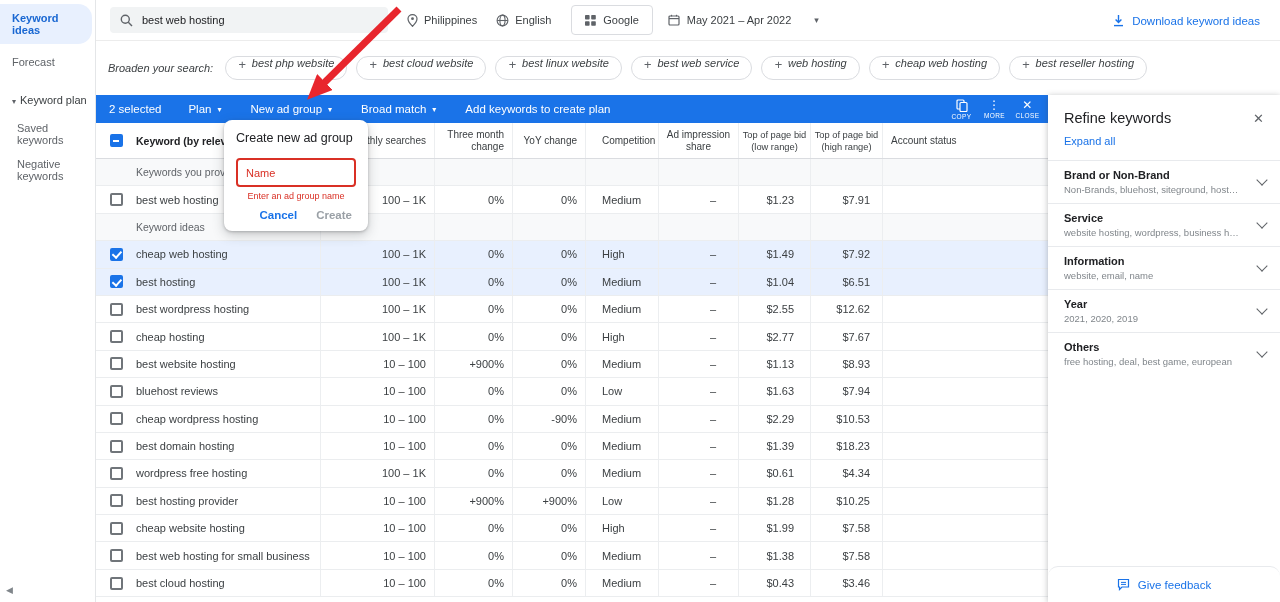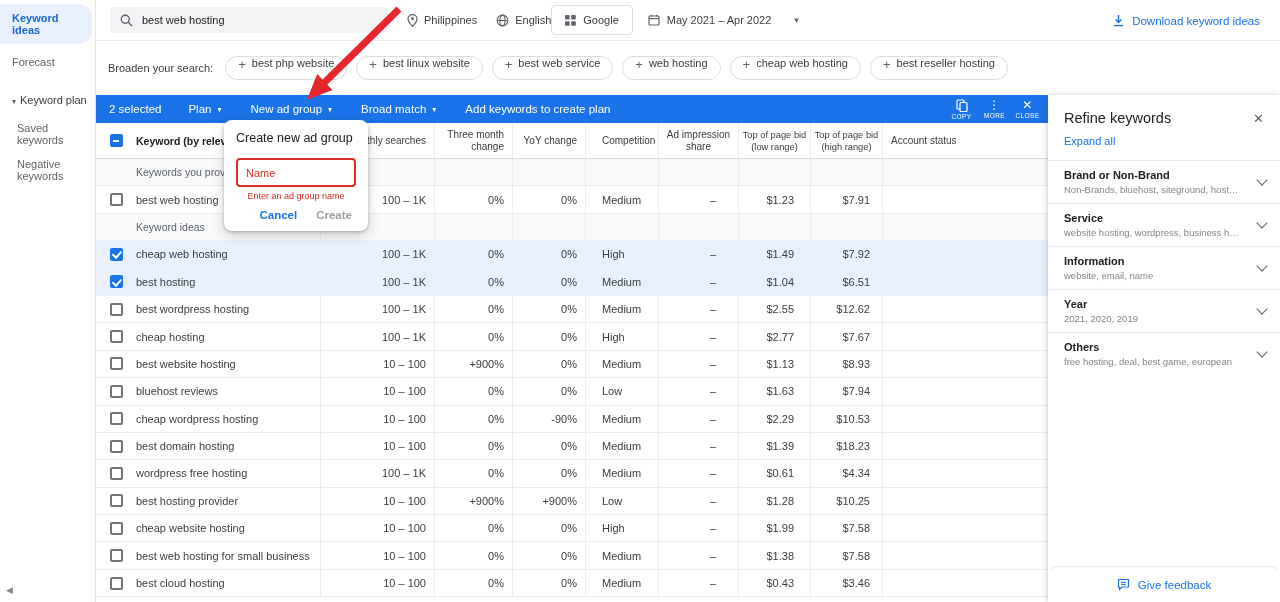--- a/index.html
+++ b/index.html
@@ -13,28 +13,28 @@
   .side-item.active { background:#e8f0fe; color:#1967d2; font-weight:bold; border-radius:0 14px 14px 0; margin:0 3px 4px 0; padding:8px 6px 8px 12px; }
   .side-item.has-caret { margin-top:10px; color:#3c4043; }
   .side-item.has-caret .side-caret::before { content:"▾"; font-size:8px; color:#5f6368; margin-right:4px; }
   .side-item.indent { padding-left:17px; padding-top:6px; padding-bottom:6px; }
 
   
   .topbar { position:absolute; left:96px; top:0; width:1184px; height:41px; background:#fff; border-bottom:1px solid #ececec; display:flex; align-items:center; z-index:2; }
   .searchbox { margin-left:14px; width:278px; height:26px; background:#f1f3f4; border-radius:4px; display:flex; align-items:center; padding:0 10px; gap:9px; }
   .search-input { border:none; background:transparent; outline:none; font-size:11px; color:#202124; width:200px; font-family:inherit; }
   .meta { display:flex; align-items:center; gap:6px; font-size:11px; color:#3c4043; margin-left:19px; cursor:pointer; }
-  .network-box { border:1px solid #dadce0; border-radius:4px; height:30px; padding:0 13px; display:flex; align-items:center; gap:7px; font-size:11px; color:#3c4043; cursor:pointer; }
+  .network-box { border:1px solid #dadce0; border-radius:4px; height:30px; padding:0 13px; display:flex; align-items:center; gap:7px; margin-left:20px; font-size:11px; color:#3c4043; cursor:pointer; }
   .daterange { display:flex; align-items:center; gap:7px; margin-left:15px; font-size:11px; color:#3c4043; cursor:pointer; }
   .daterange .caret-sm { color:#5f6368; font-size:9px; margin-left:16px; }
   .caret-sm::before { content:"▾"; }
   .download { position:absolute; right:20px; top:0; height:41px; display:flex; gap:7px; color:#1a73e8; font-size:11.5px; align-items:center; cursor:pointer; }
 
   
-  .broaden { position:absolute; left:96px; top:41px; width:1184px; height:54px; display:flex; align-items:center; background:#fff; }
+  .broaden { position:absolute; left:96px; top:41px; width:1184px; height:54px; display:flex; align-items:center; background:#fff;font-style:italic; }
   .broaden-label { font-size:11px; color:#3c4043; margin-left:12px; margin-right:12px; }
   #chips { display:flex; }
   .chip { height:24px; border:1px solid #dadce0; border-radius:13px; display:flex; align-items:flex-start; padding:0 12px; margin-right:9px; font-size:11px; color:#3c4043; gap:6px; cursor:pointer; background:#fff; }
   .chip-plus::before { content:"+"; color:#5f6368; font-size:13px; }
 
   
   .bluebar { position:absolute; left:96px; top:95px; width:952px; height:28px; background:#1a73e8; display:flex; align-items:center; color:#fff; z-index:4; }
   .tb-sel { font-size:11.5px; margin-left:13px; margin-right:27px; }
   .tb-item { font-size:11.5px; margin-right:29px; display:flex; align-items:center; cursor:pointer; }
   .tb-item.caret::after { content:"▾"; font-size:8px; margin-left:6px; }
@@ -185,20 +185,24 @@
   </div>
 
   <div class="broaden">
     <span class="broaden-label">Broaden your search:</span>
     <div id="chips">
   <div class="chip">
     <span class="chip-plus"></span>
     <span>best php website</span>
   </div>
 
+  <div class="chip">
+    <span class="chip-plus"></span>
+    <span>best cloud website</span>
+  </div>
 
   <div class="chip">
     <span class="chip-plus"></span>
     <span>best linux website</span>
   </div>
 
   <div class="chip">
     <span class="chip-plus"></span>
     <span>best web service</span>
   </div>

